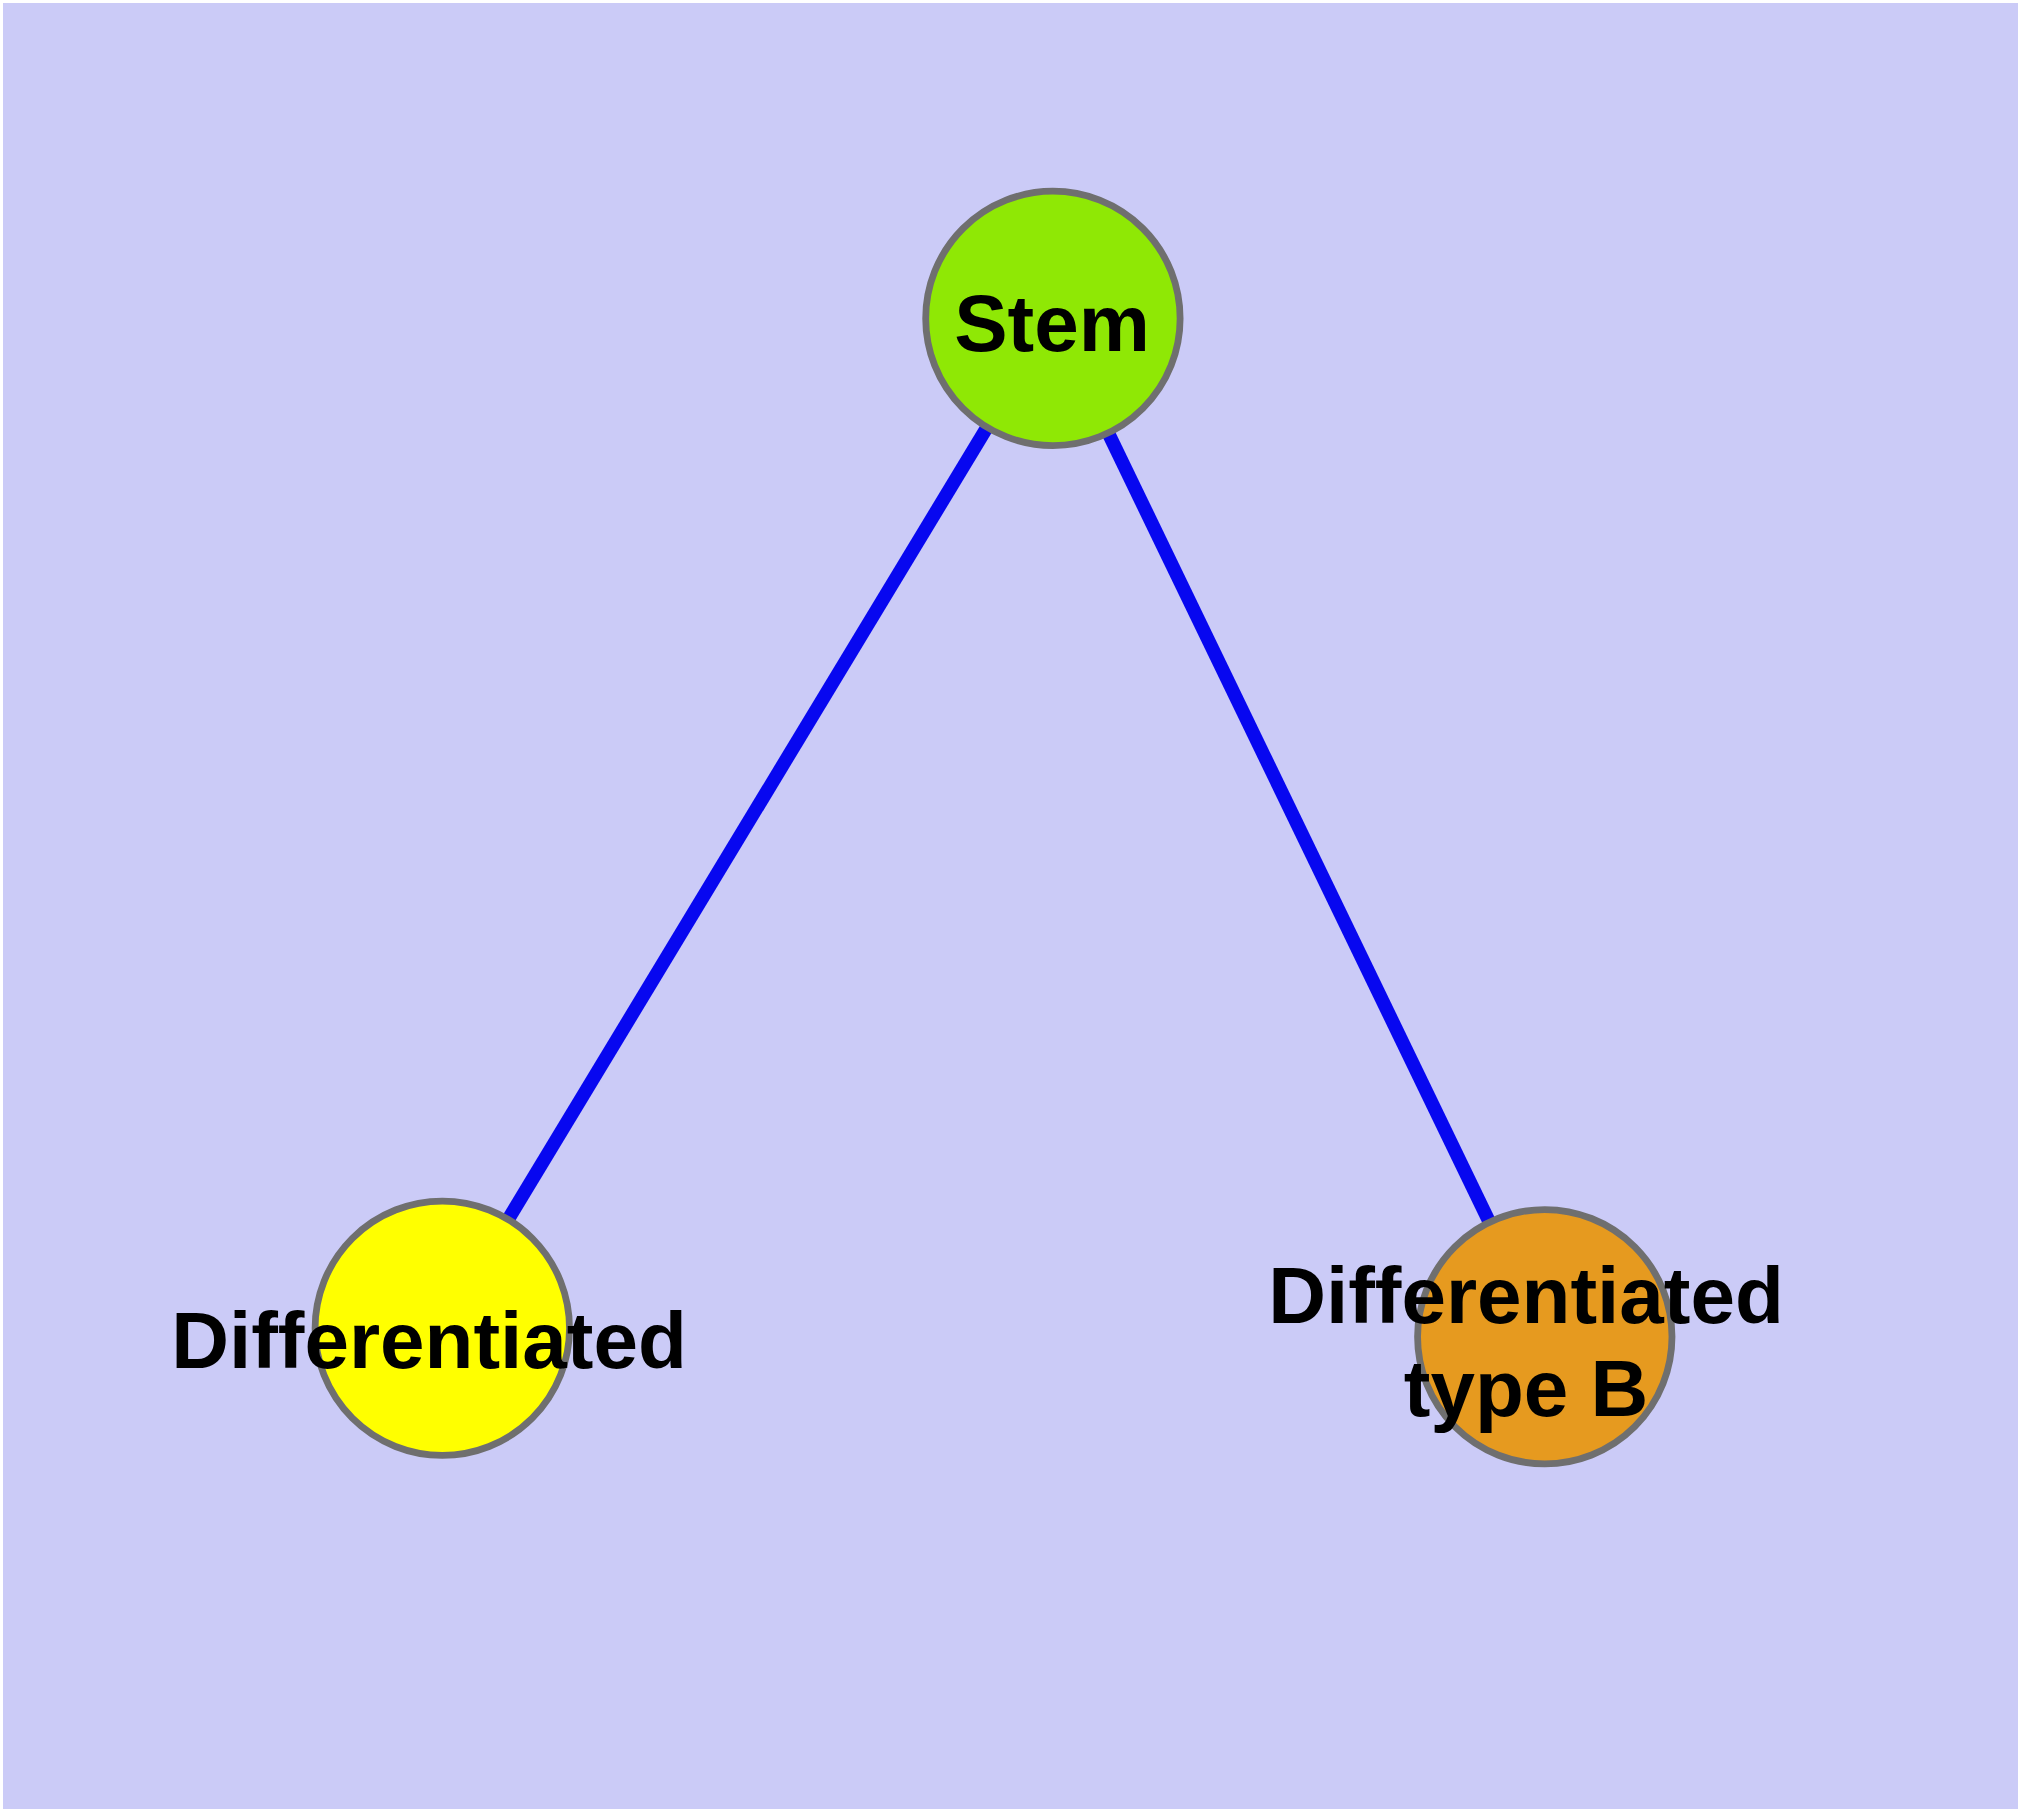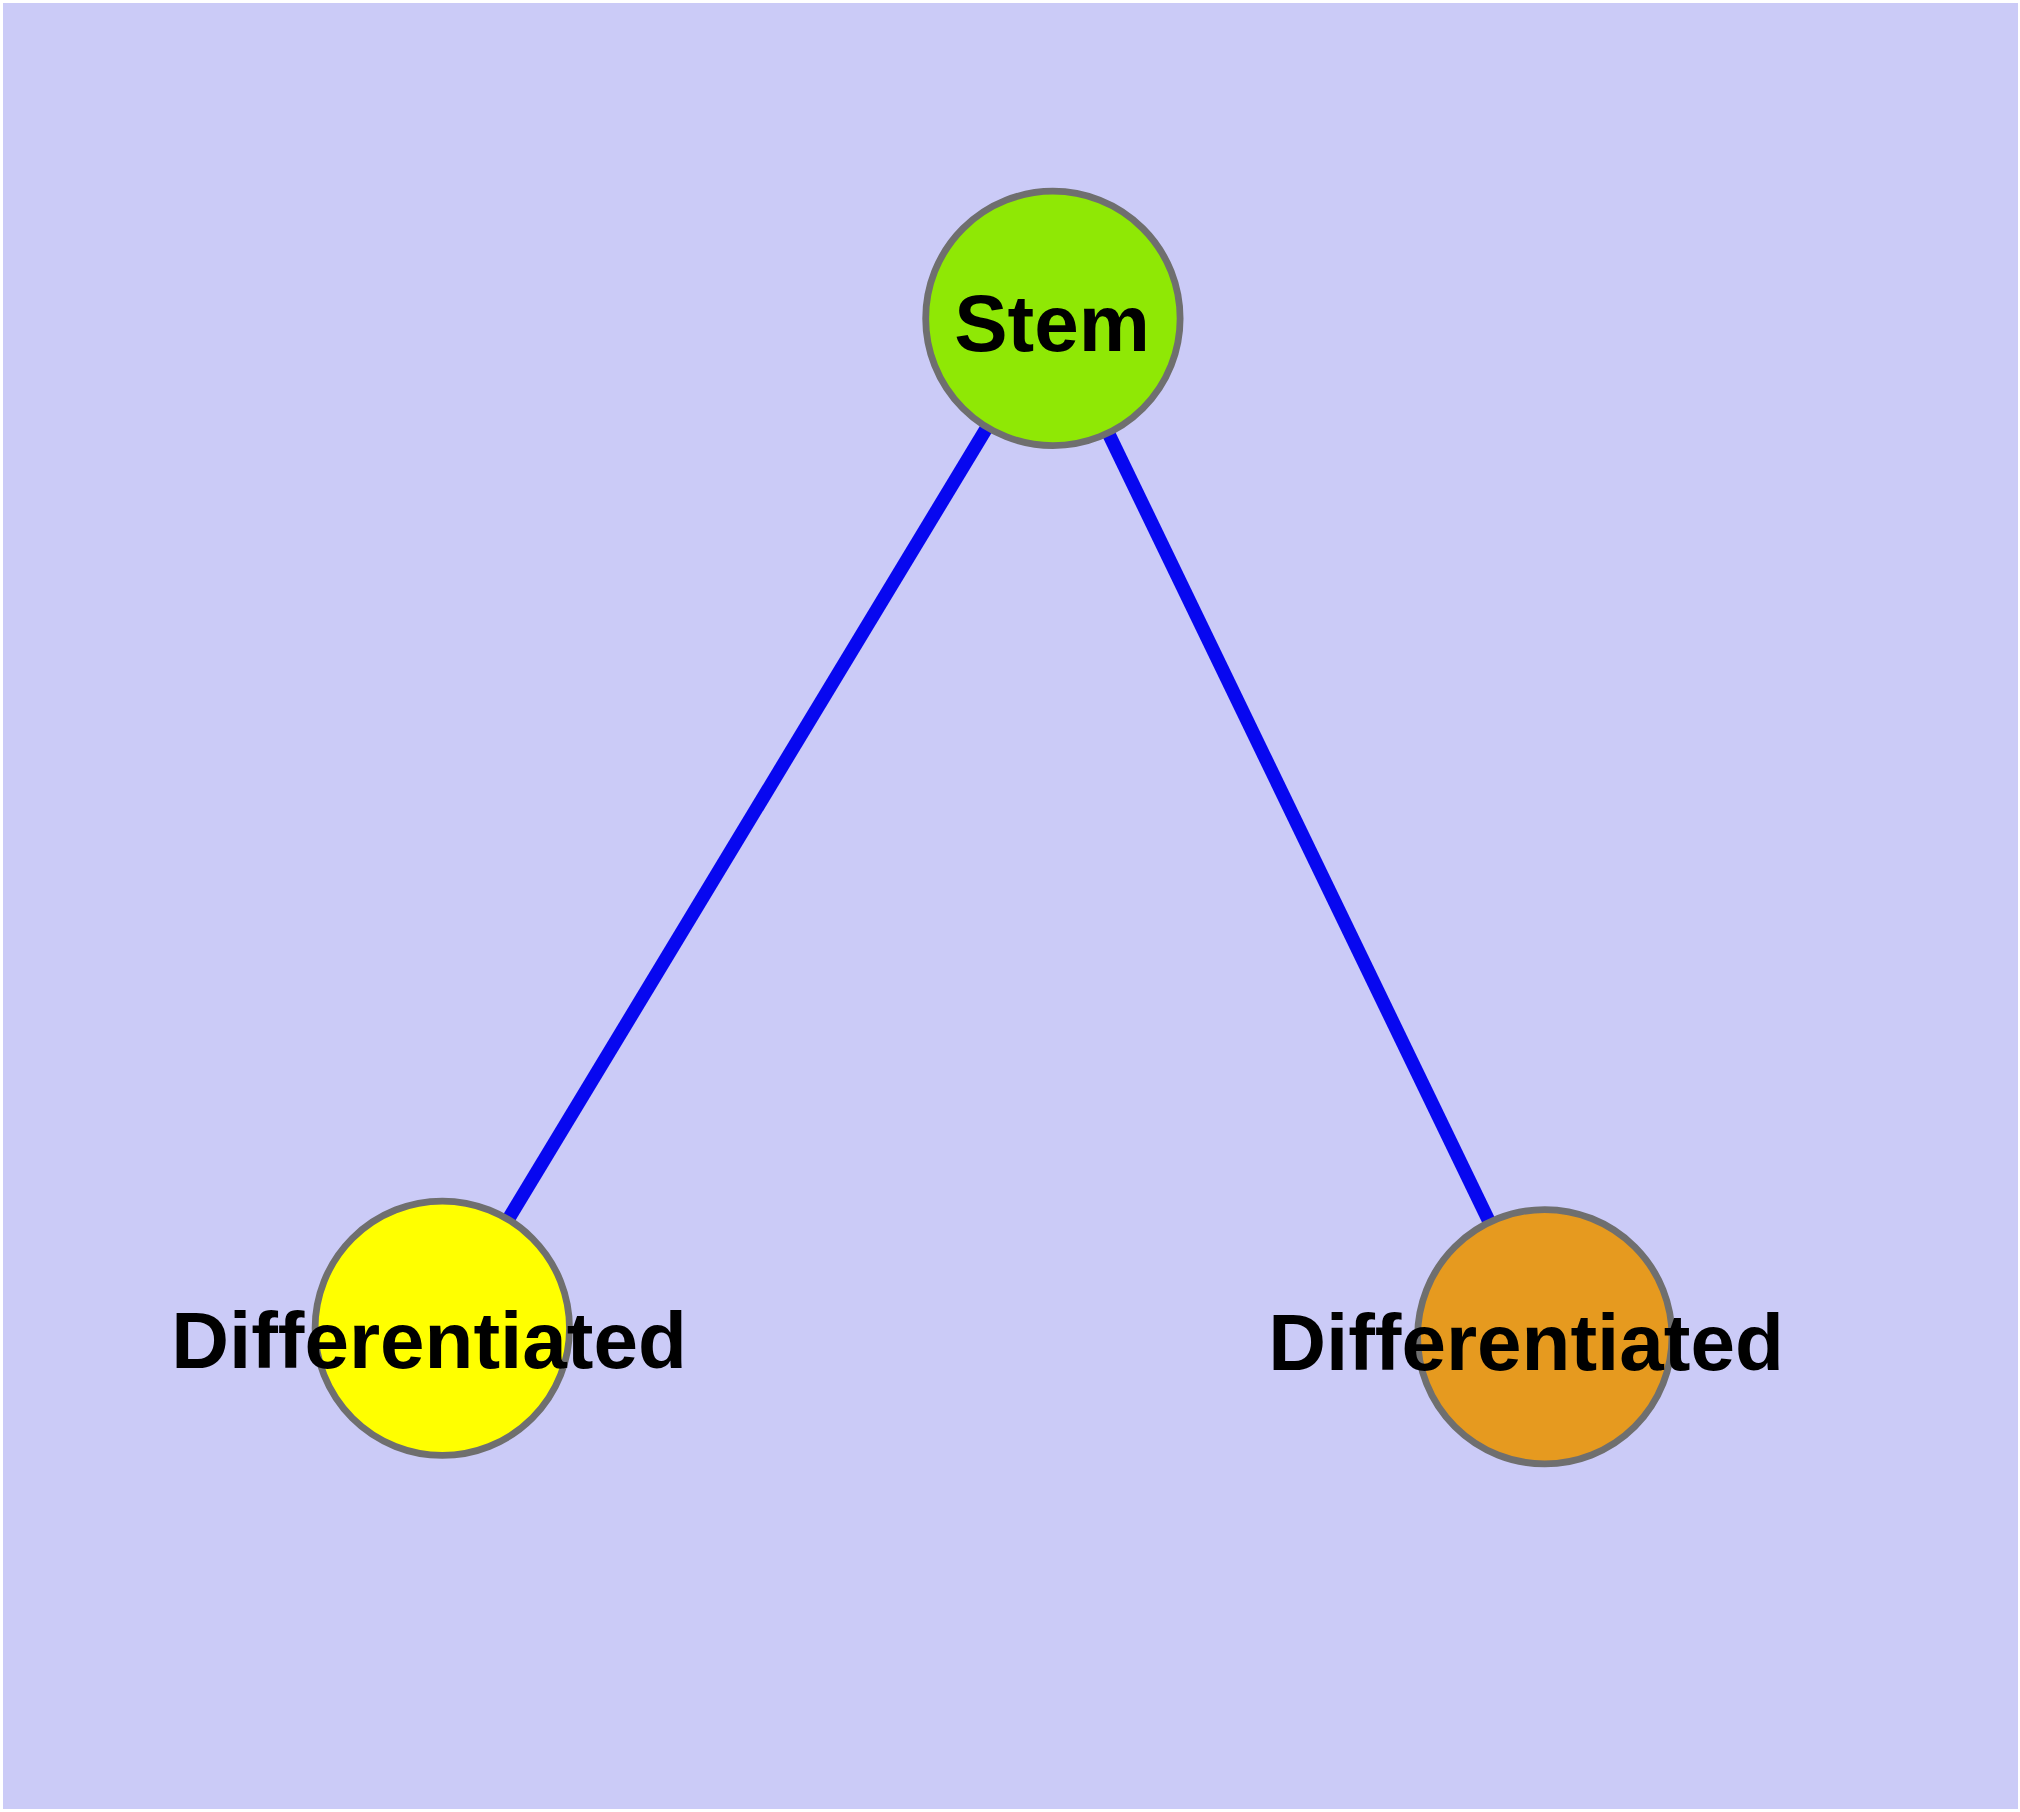--- a/index.html
+++ b/index.html
@@ -69,16 +69,17 @@
   <div class="node-label label-stem">
     <span>Stem</span>
   </div>
 
   <div class="node-label label-type-a">
     <div>Differentiated</div>
   </div>
 
   <div class="node-label label-type-b">
     <div>Differentiated</div>
+    <div>type B</div>
   </div>
 
 </div>
 
 
 </body></html>

